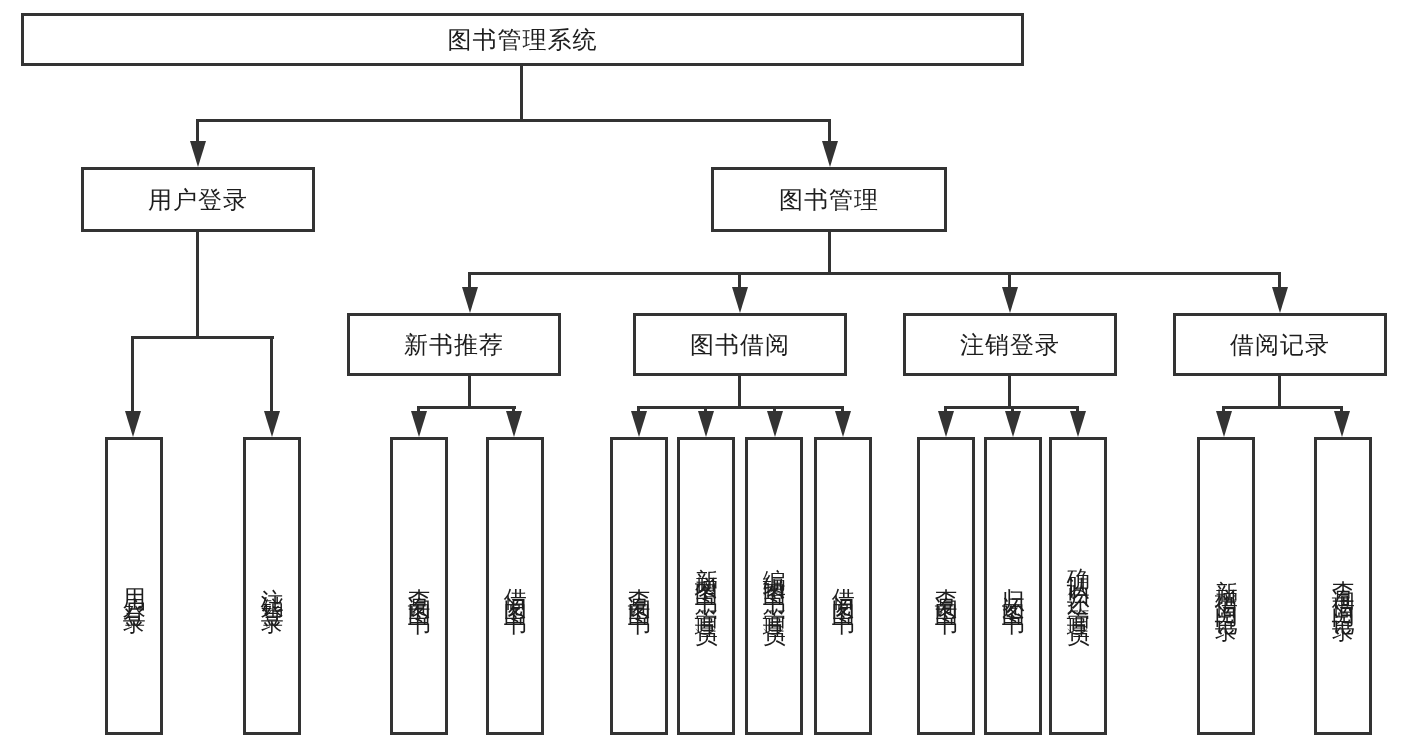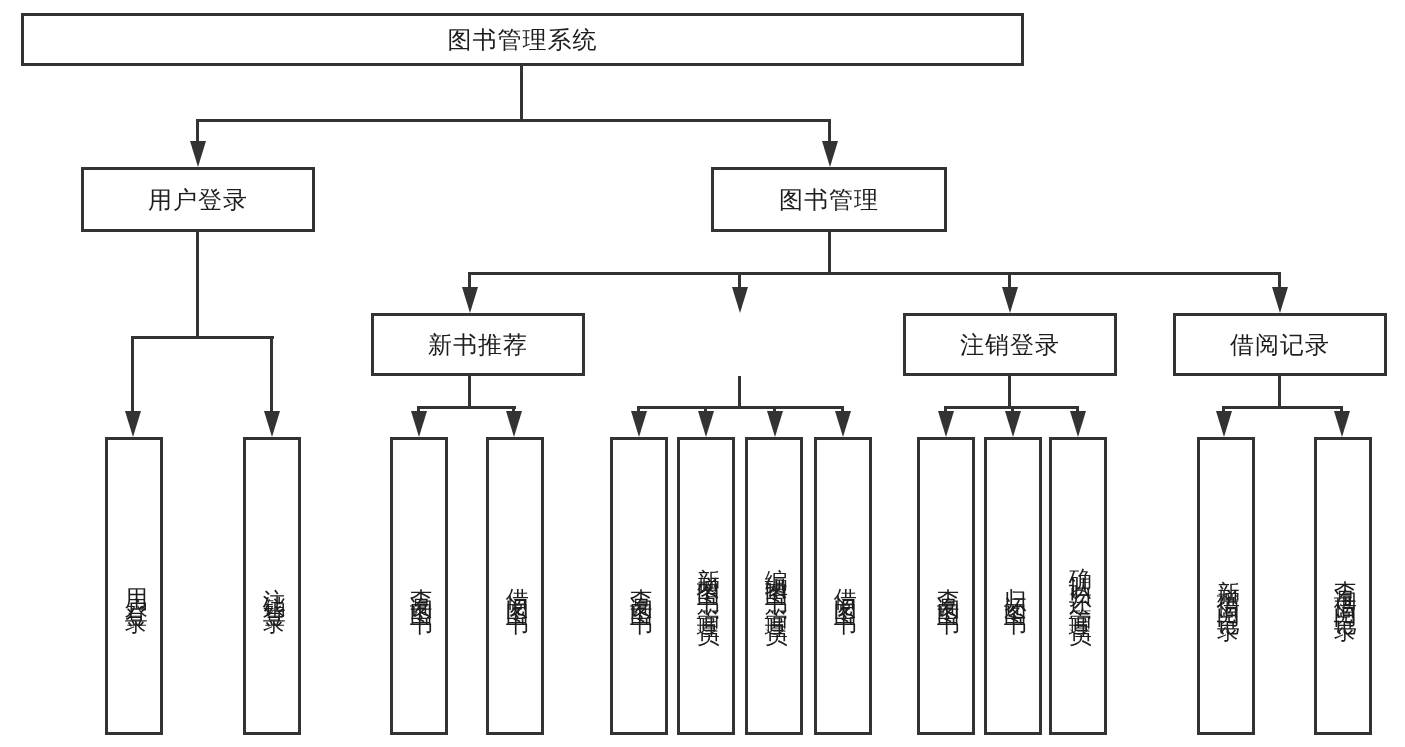--- a/index.html
+++ b/index.html
@@ -7,21 +7,21 @@
     --text: #1d1d1d;
     --boxbg: #ffffff;
     --wm: #9a9a9a;
   }
   html, body { margin: 0; padding: 0; background: #ffffff; }
   #canvas {
     position: relative;
     width: 1405px;
     height: 747px;
     background: var(--boxbg);
-    font-family: Liberation Mono, monospace;
+    font-family: Liberation Serif, serif;
     color: var(--text);
     overflow: hidden;
   }
   .box {
     position: absolute;
     box-sizing: border-box;
     border: 3px solid var(--line);
     background: var(--boxbg);
     display: flex;
     align-items: center;
@@ -105,22 +105,25 @@
   <div class="hline" style="left:469px; top:272px; width:812px;"></div>
   <div class="vline" style="left:468px; top:272px; height:17px;"></div>
   <div class="ah" style="left:462px; top:287px;"></div>
   <div class="vline" style="left:738px; top:272px; height:17px;"></div>
   <div class="ah" style="left:732px; top:287px;"></div>
   <div class="vline" style="left:1008px; top:272px; height:17px;"></div>
   <div class="ah" style="left:1002px; top:287px;"></div>
   <div class="vline" style="left:1278px; top:272px; height:17px;"></div>
   <div class="ah" style="left:1272px; top:287px;"></div>
 
-  <div class="box" style="left:371px; top:313px; width:214px; height:63px;">
+  <div class="box" style="left:347px; top:313px; width:214px; height:63px;">
     <span class="hlabel">新书推荐</span>
+  </div>
+  <div class="box" style="left:633px; top:313px; width:214px; height:63px;">
+    <span class="hlabel">图书借阅</span>
   </div>
   <div class="box" style="left:903px; top:313px; width:214px; height:63px;">
     <span class="hlabel">注销登录</span>
   </div>
   <div class="box" style="left:1173px; top:313px; width:214px; height:63px;">
     <span class="hlabel">借阅记录</span>
   </div>
 
   <div class="vline" style="left:468px; top:376px; height:30px;"></div>
   <div class="hline" style="left:418px; top:406px; width:98px;"></div>

